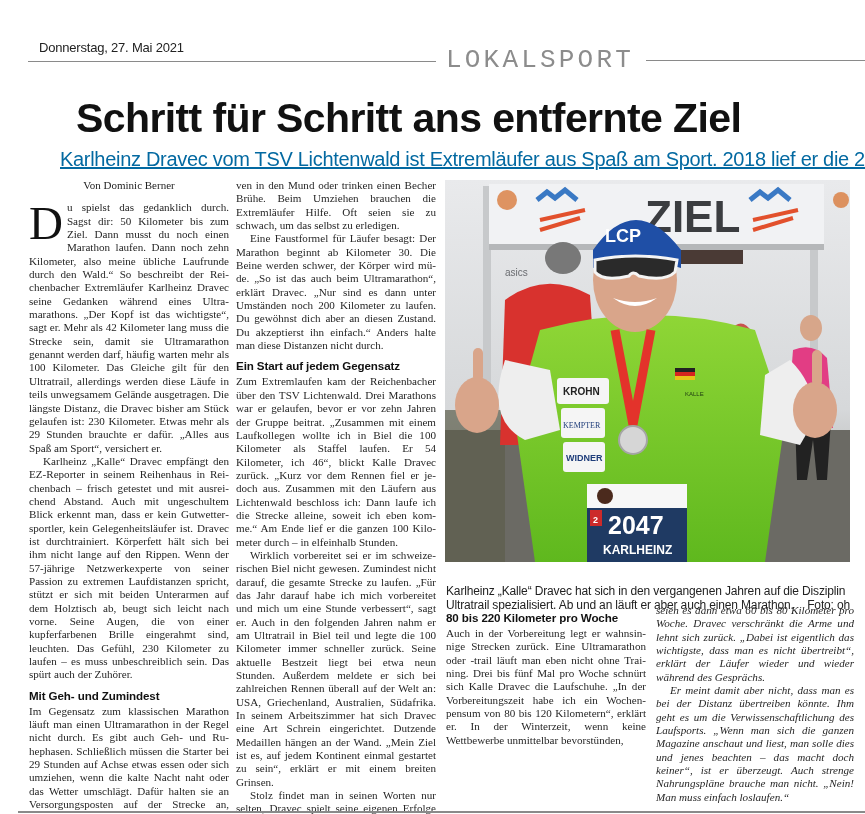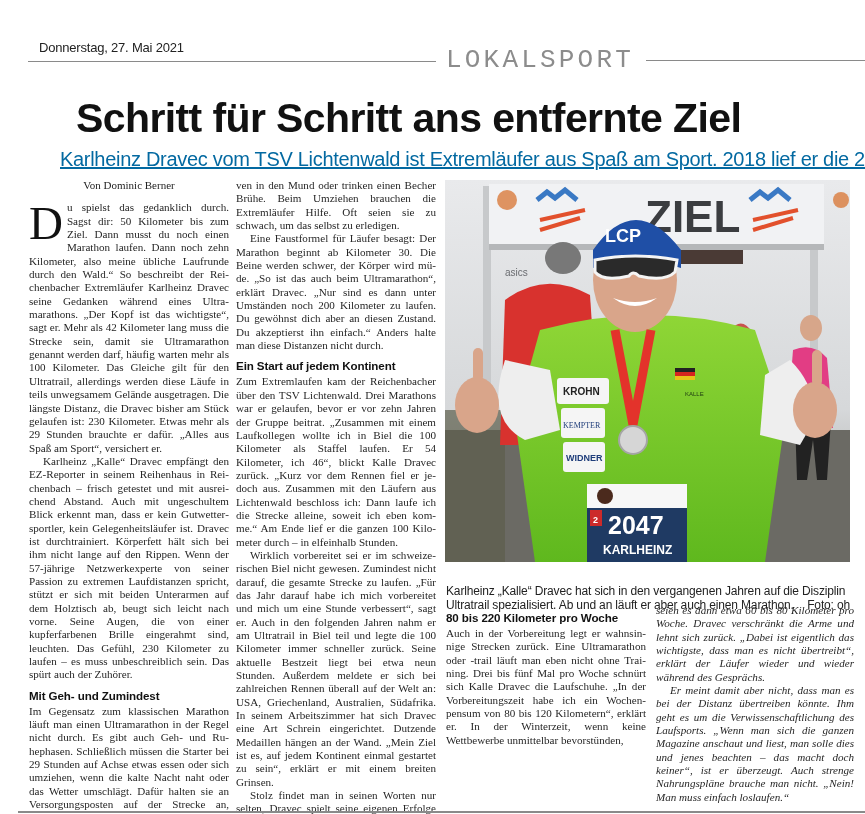--- a/index.html
+++ b/index.html
@@ -49,21 +49,21 @@
   <div class="byline">Von Dominic Berner</div>
   <p><span class="dropcap">D</span><span>u spielst das gedanklich durch. Sagst dir: 50 Kilometer bis zum Ziel. Dann musst du noch einen Marathon laufen. Dann noch zehn Kilo­meter, also meine übliche Laufrunde durch den Wald.“ So beschreibt der Rei­chenbacher Extremläufer Karlheinz Dra­vec seine Gedanken während eines Ultra­marathons. „Der Kopf ist das wichtigste“, sagt er. Mehr als 42 Kilometer lang muss die Strecke sein, damit sie Ultramarathon genannt werden darf, häufig warten mehr als 100 Kilometer. Das Gleiche gilt für den Ultratrail, allerdings werden diese Läufe in teils unwegsamem Gelände ausgetragen. Die längste Distanz, die Dravec bisher am Stück gelaufen ist: 230 Kilometer. Etwas mehr als 29 Stunden brauchte er dafür. „Alles aus Spaß am Sport“, versichert er.</span></p>
   <p class="indent">Karlheinz „Kalle“ Dravec empfängt den EZ-Reporter in seinem Reihenhaus in Rei­chenbach – frisch getestet und mit ausrei­chend Abstand. Auch mit ungeschultem Blick erkennt man, dass er kein Gutwetter­sportler, kein Gelegenheitsläufer ist. Dra­vec ist durchtrainiert. Körperfett hält sich bei ihm nicht lange auf den Rippen. Wenn der 57-jährige Netzwerkexperte von seiner Passion zu extremen Laufdistanzen spricht, stützt er sich mit beiden Unterar­men auf dem Holztisch ab, beugt sich leicht nach vorne. Seine Augen, die von einer kupferfarbenen Brille eingerahmt sind, leuchten. Das Gefühl, 230 Kilometer zu laufen – es muss unbeschreiblich sein. Das spürt auch der Zuhörer.</p>
   <h3>Mit Geh- und Zumindest</h3>
   <p>Im Gegensatz zum klassischen Marathon läuft man einen Ultramarathon in der Re­gel nicht durch. Es gibt auch Geh- und Ru­hephasen. Schließlich müssen die Starter bei 29 Stunden auf Achse etwas essen oder sich umziehen, wenn die kalte Nacht naht oder das Wetter umschlägt. Dafür halten sie an Versorgungsposten auf der Strecke an, schieben sich etwas Salziges wie Oli­</p>
 </div>
 
 <div class="col col2">
   <p>ven in den Mund oder trinken einen Be­cher Brühe. Beim Umziehen brauchen die Extremläufer Hilfe. Oft seien sie zu schwach, um das selbst zu erledigen.</p>
   <p class="indent">Eine Faustformel für Läufer besagt: Der Marathon beginnt ab Kilometer 30. Die Beine werden schwer, der Körper wird mü­de. „So ist das auch beim Ultramarathon“, erklärt Dravec. „Nur sind es dann unter Umständen noch 200 Kilometer zu lau­fen. Du gewöhnst dich aber an diesen Zu­stand. Du akzeptierst ihn einfach.“ Anders halte man diese Distanzen nicht durch.</p>
-  <h3>Ein Start auf jedem Kontinent</h3>
+  <h3>Ein Start auf jedem Gegensatz</h3>
   <p>Zum Extremlaufen kam der Reichenba­cher über den TSV Lichtenwald. Drei Ma­rathons war er gelaufen, bevor er vor zehn Jahren der Gruppe beitrat. „Zusammen mit einem Laufkollegen wollte ich in Biel die 100 Kilometer als Staffel laufen. Er 54 Kilometer, ich 46“, blickt Kalle Dravec zurück. „Kurz vor dem Rennen fiel er je­doch aus. Zusammen mit den Läufern aus Lichtenwald beschloss ich: Dann laufe ich die Strecke alleine, soweit ich eben kom­me.“ Am Ende lief er die ganzen 100 Kilo­meter durch – in elfeinhalb Stunden.</p>
   <p class="indent">Wirklich vorbereitet sei er im schweize­rischen Biel nicht gewesen. Zumindest nicht darauf, die gesamte Strecke zu lau­fen. „Für das Jahr darauf habe ich mich vorbereitet und mich um eine Stunde ver­bessert“, sagt er. Auch in den folgenden Jahren nahm er am Ultratrail in Biel teil und legte die 100 Kilometer immer schnel­ler zurück. Seine aktuelle Bestzeit liegt bei etwa neun Stunden. Außerdem meldete er sich bei zahlreichen Rennen überall auf der Welt an: USA, Griechenland, Austra­lien, Südafrika. In seinem Arbeitszimmer hat sich Dravec eine Art Schrein einge­richtet. Dutzende Medaillen hängen an der Wand. „Mein Ziel ist es, auf jedem Kontinent einmal gestartet zu sein“, er­klärt er mit einem breiten Grinsen.</p>
   <p class="indent">Stolz findet man in seinen Worten nur selten, Dravec spielt seine eigenen Erfolge eher in den Hintergrund. Allen Grund,</p>
 </div>
 
 <div class="photo">
   <svg width="405" height="382" viewBox="0 0 405 382" xmlns="http://www.w3.org/2000/svg">
     <defs>
       <linearGradient id="fog" x1="0" y1="0" x2="0" y2="1">
         <stop offset="0" stop-color="#e9eaec"></stop>

